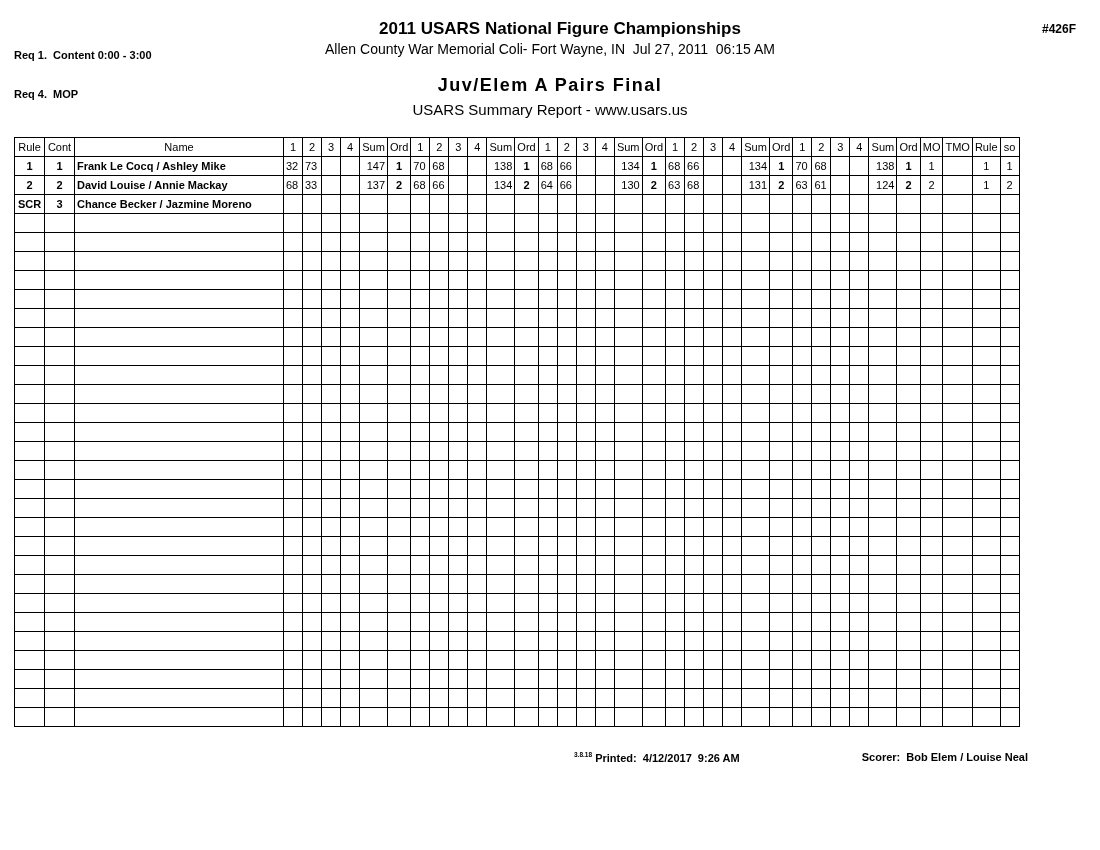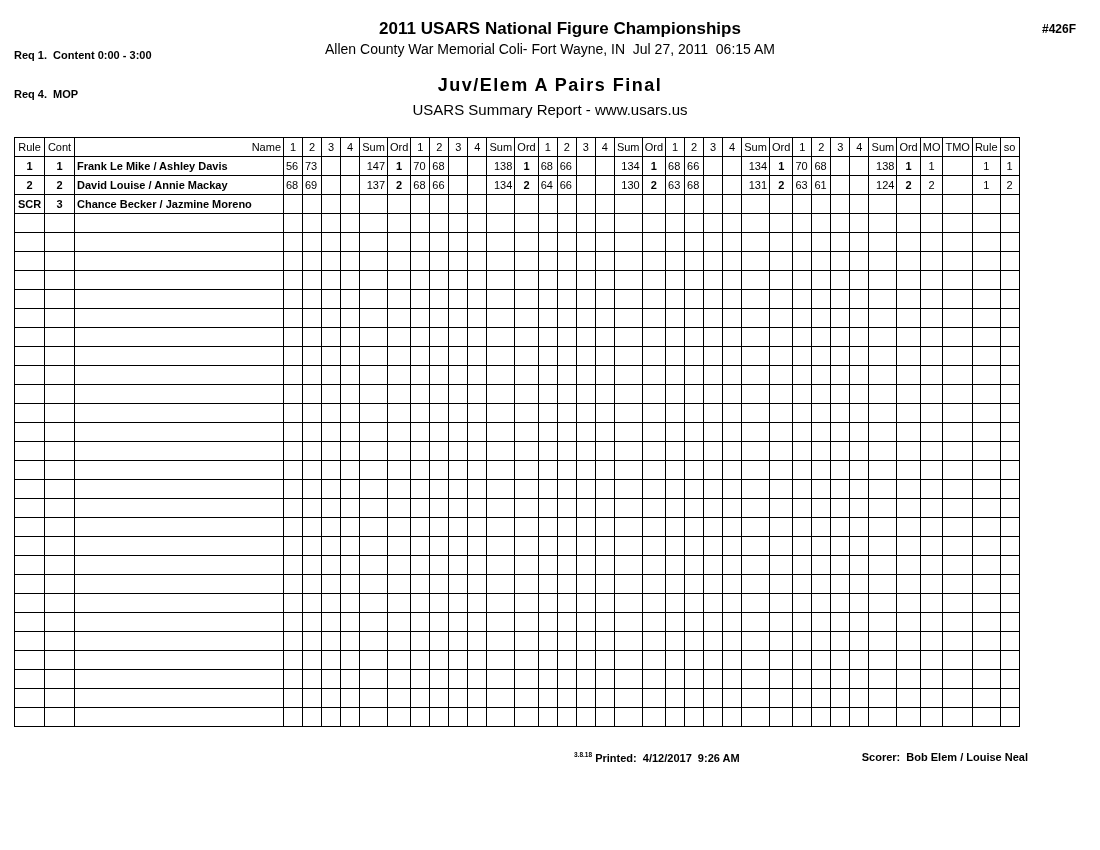--- a/index.html
+++ b/index.html
@@ -20,21 +20,21 @@
   .event-number { position: absolute; right: 24px; top: 22px; font-size: 12px; font-weight: bold; }
 
   table.summary { position: absolute; left: 14px; top: 137px; border-collapse: collapse; table-layout: fixed; }
   table.summary td {
     border: 1px solid #000; height: 19px; padding: 0 2px; font-size: 11px;
     overflow: hidden; white-space: nowrap; vertical-align: middle;
   }
   td.nb { border: none; }
   td.jh { font-size: 10px; padding-left: 3px; }
   td.hdr { font-size: 9px; text-align: center; padding: 0 1px; }
-  td.hdr-name { font-size: 9px; text-align: right; padding-left: 3px; }
+  td.hdr-name { font-size: 9px; text-align: center; padding-left: 3px; }
   td.ordb { border-left: 2px solid #000; border-right: 5px solid #000; }
   td.bold { font-weight: bold; }
   td.ctr { text-align: center; }
   td.score { text-align: left; padding-left: 2px; }
   td.sum { text-align: right; padding-right: 3px; }
   td.small { font-size: 10px; text-align: center; }
 
   .footer { position: absolute; left: 14px; top: 751px; width: 1020px; height: 16px; font-size: 11px; font-weight: bold; }
   .printed { position: absolute; left: 560px; top: 0; white-space: pre; }
   .version { font-size: 6.5px; vertical-align: super; }
@@ -133,22 +133,22 @@
         <td class="hdr">Sum</td>
         <td class="hdr ordb">Ord</td>
         <td class="hdr">MO</td>
         <td class="hdr">TMO</td>
         <td class="hdr">Rule</td>
         <td class="hdr">so</td>
       </tr>
       <tr>
         <td class="bold ctr">1</td>
         <td class="bold ctr">1</td>
-        <td class="bold">Frank Le Mike / Ashley Davis</td>
-        <td class="score">56</td>
+        <td class="bold">Frank Le Cocq / Ashley Mike</td>
+        <td class="score">32</td>
         <td class="score">73</td>
         <td class="score"></td>
         <td class="score"></td>
         <td class="sum">147</td>
         <td class="ordb bold ctr">1</td>
         <td class="score">70</td>
         <td class="score">68</td>
         <td class="score"></td>
         <td class="score"></td>
         <td class="sum">138</td>
@@ -174,21 +174,21 @@
         <td class="small">1</td>
         <td class="small"></td>
         <td class="small">1</td>
         <td class="small">1</td>
       </tr>
       <tr>
         <td class="bold ctr">2</td>
         <td class="bold ctr">2</td>
         <td class="bold">David Louise / Annie Mackay</td>
         <td class="score">68</td>
-        <td class="score">69</td>
+        <td class="score">33</td>
         <td class="score"></td>
         <td class="score"></td>
         <td class="sum">137</td>
         <td class="ordb bold ctr">2</td>
         <td class="score">68</td>
         <td class="score">66</td>
         <td class="score"></td>
         <td class="score"></td>
         <td class="sum">134</td>
         <td class="ordb bold ctr">2</td>

